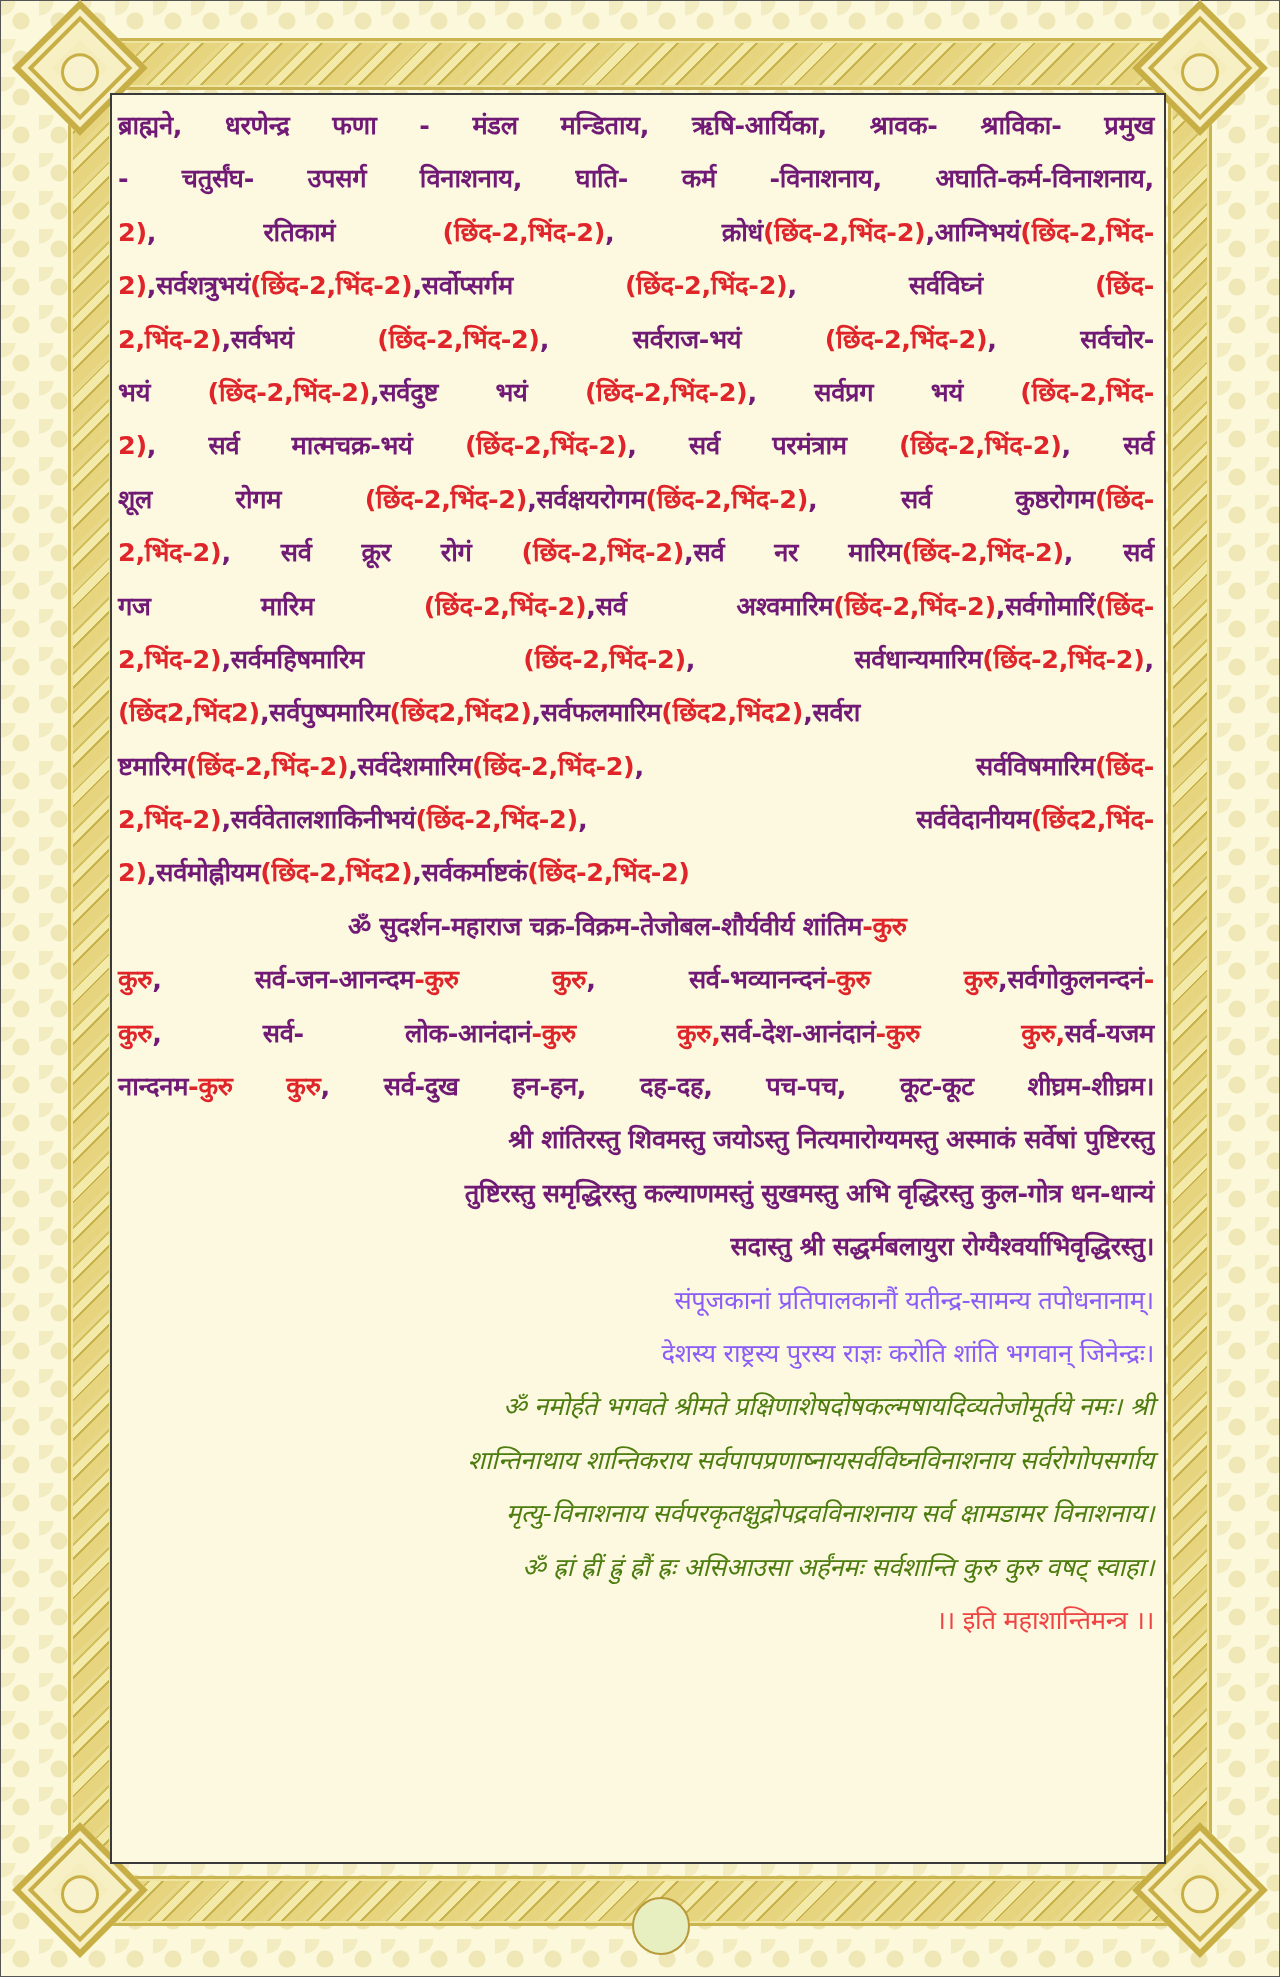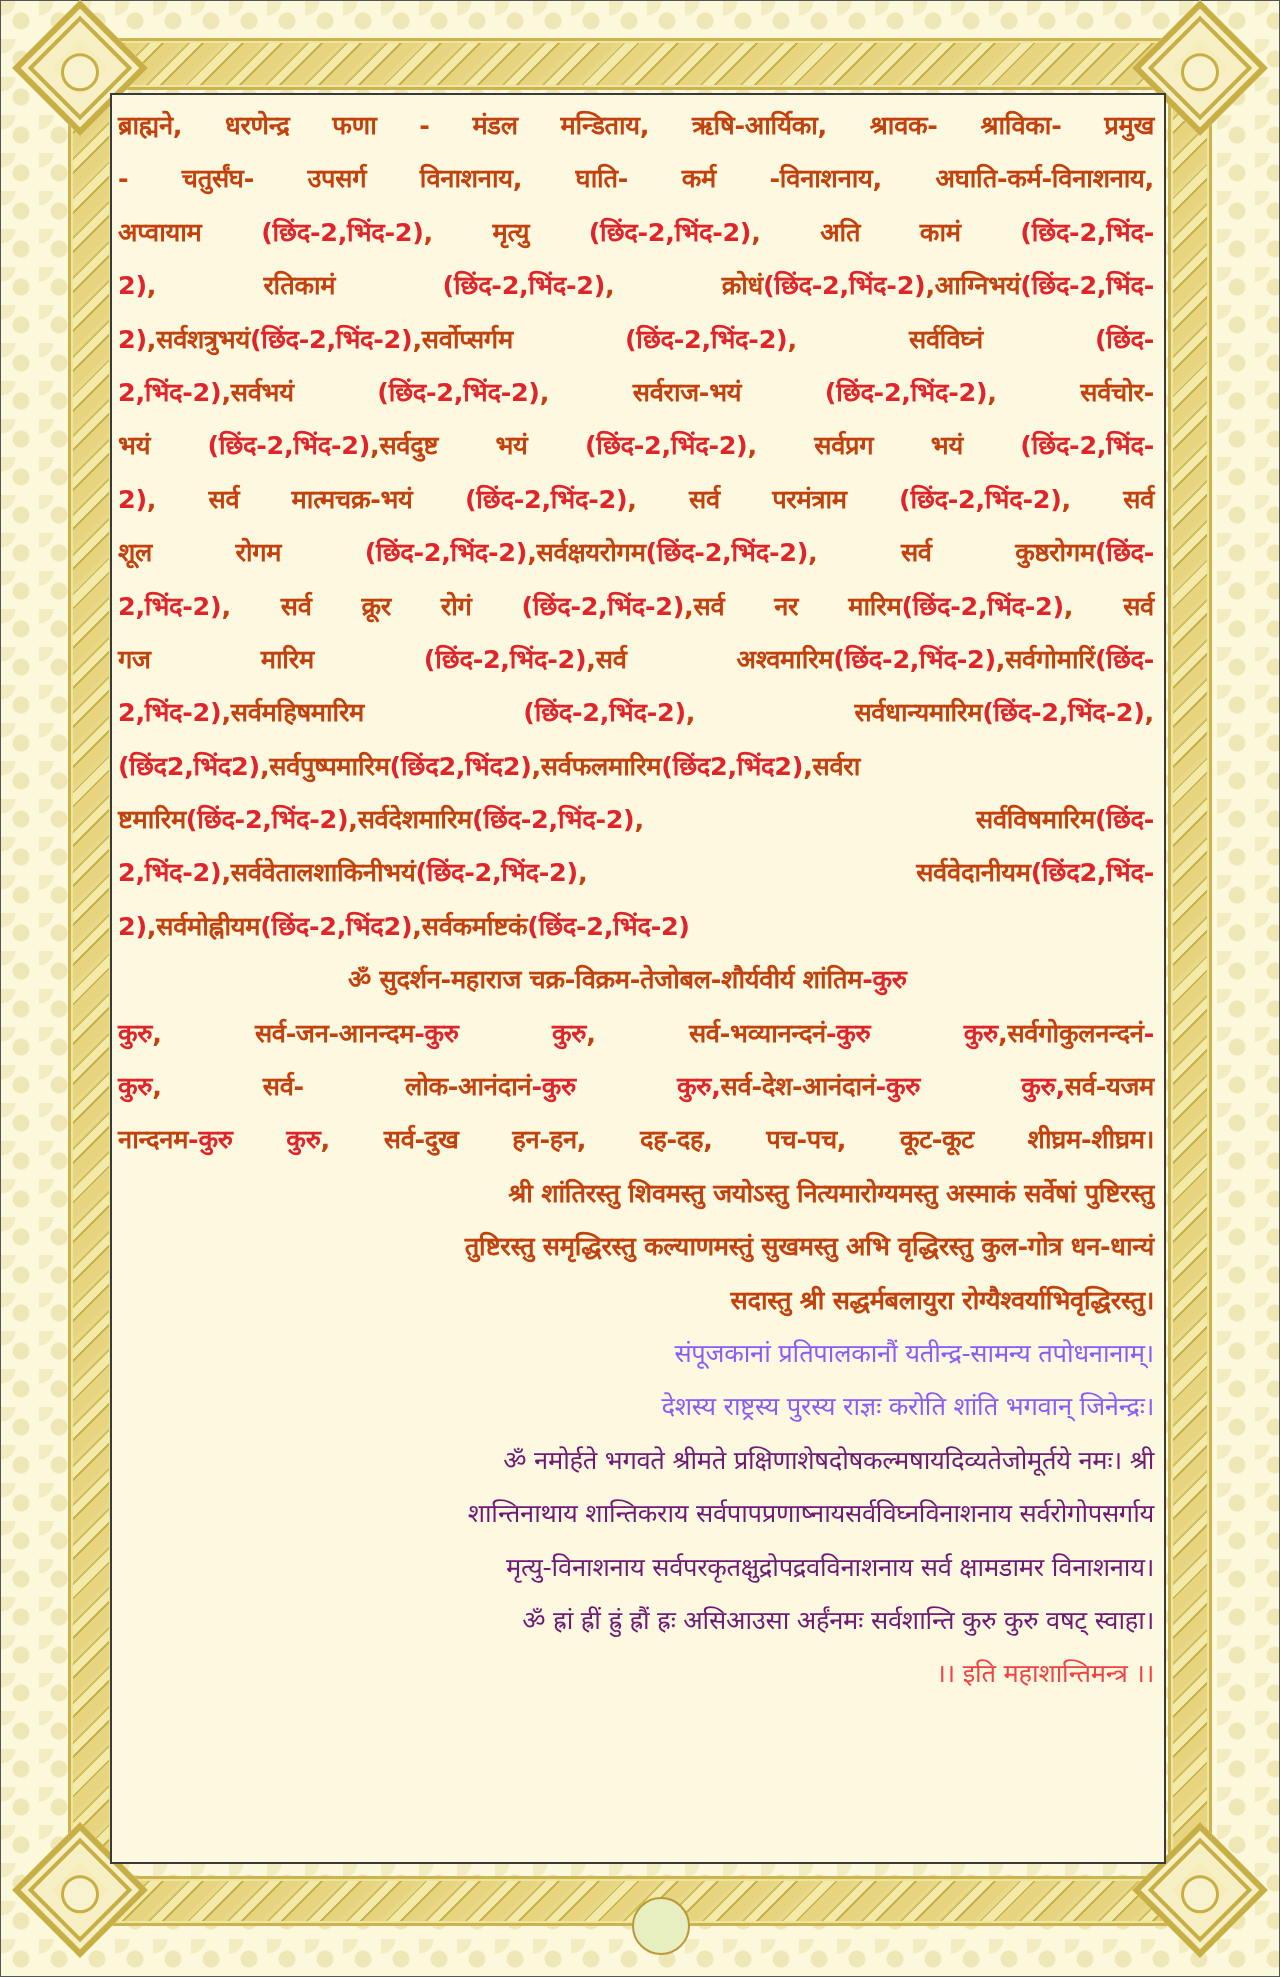--- a/index.html
+++ b/index.html
@@ -54,44 +54,43 @@
   }
   .line {
     font-family: "DejaVu Sans", sans-serif;
     font-size: 25.5px; line-height: 53.4px; height: 53.4px;
     white-space: nowrap; letter-spacing: -0.3px;
     font-weight: bold;
   }
   .line.just { text-align: justify; text-align-last: justify; }
   .line.center { text-align: right; }
   .line.indent { padding-left: 230px; }
-  .c-blue  { color: #c2410c; }
+  .c-blue  { color: #701a75; }
   .c-red   { color: #e0252a; }
   .c-mauve { color: #8b5cf6; font-weight: normal; }
-  .c-crimson { color: #701a75; font-weight: normal; }
+  .c-crimson { color: #4d7c0f; font-weight: normal; font-style: italic; }
   .c-green { color: #ef4444; font-weight: normal; }
 </style>
 </head>
 <body>
 
 <div class="outer-border"></div>
 <div class="band top"></div>
 <div class="band bottom"></div>
 <div class="band left"></div>
 <div class="band right"></div>
 <div class="corner tl"></div>
 <div class="corner tr"></div>
 <div class="corner bl"></div>
 <div class="corner br"></div>
 <div class="medallion"></div>
 
 <div class="text-box" id="text-box">
     <div class="line just"><span class="c-blue">ब्राह्मने, धरणेन्द्र फणा - मंडल मन्डिताय, ऋषि-आर्यिका, श्रावक- श्राविका- प्रमुख</span></div>
     <div class="line just"><span class="c-blue">- चतुर्संघ- उपसर्ग विनाशनाय, घाति- कर्म -विनाशनाय, अघाति-कर्म-विनाशनाय,</span></div>
-    <div class="line just"><span class="c-blue">अप्वायाम </span><span class="c-red">(छिंद-2,भिंद-2)</span><span class="c-blue">, मृत्यु </span><span class="c-red">(छिंद-2,भिंद-2)</span><span class="c-blue">, अति कामं </span><span class="c-red">(छिंद-2,भिंद-</span></div>
     <div class="line just"><span class="c-red">2)</span><span class="c-blue">, रतिकामं </span><span class="c-red">(छिंद-2,भिंद-2)</span><span class="c-blue">, क्रोधं</span><span class="c-red">(छिंद-2,भिंद-2)</span><span class="c-blue">,आग्निभयं</span><span class="c-red">(छिंद-2,भिंद-</span></div>
     <div class="line just"><span class="c-red">2)</span><span class="c-blue">,सर्वशत्रुभयं</span><span class="c-red">(छिंद-2,भिंद-2)</span><span class="c-blue">,सर्वोप्सर्गम </span><span class="c-red">(छिंद-2,भिंद-2)</span><span class="c-blue">, सर्वविघ्नं </span><span class="c-red">(छिंद-</span></div>
     <div class="line just"><span class="c-red">2,भिंद-2)</span><span class="c-blue">,सर्वभयं </span><span class="c-red">(छिंद-2,भिंद-2)</span><span class="c-blue">, सर्वराज-भयं </span><span class="c-red">(छिंद-2,भिंद-2)</span><span class="c-blue">, सर्वचोर-</span></div>
     <div class="line just"><span class="c-blue">भयं </span><span class="c-red">(छिंद-2,भिंद-2)</span><span class="c-blue">,सर्वदुष्ट भयं </span><span class="c-red">(छिंद-2,भिंद-2)</span><span class="c-blue">, सर्वप्रग भयं </span><span class="c-red">(छिंद-2,भिंद-</span></div>
     <div class="line just"><span class="c-red">2)</span><span class="c-blue">, सर्व मात्मचक्र-भयं </span><span class="c-red">(छिंद-2,भिंद-2)</span><span class="c-blue">, सर्व परमंत्राम </span><span class="c-red">(छिंद-2,भिंद-2)</span><span class="c-blue">, सर्व</span></div>
     <div class="line just"><span class="c-blue">शूल रोगम </span><span class="c-red">(छिंद-2,भिंद-2)</span><span class="c-blue">,सर्वक्षयरोगम</span><span class="c-red">(छिंद-2,भिंद-2)</span><span class="c-blue">, सर्व कुष्ठरोगम</span><span class="c-red">(छिंद-</span></div>
     <div class="line just"><span class="c-red">2,भिंद-2)</span><span class="c-blue">, सर्व क्रूर रोगं </span><span class="c-red">(छिंद-2,भिंद-2)</span><span class="c-blue">,सर्व नर मारिम</span><span class="c-red">(छिंद-2,भिंद-2)</span><span class="c-blue">, सर्व</span></div>
     <div class="line just"><span class="c-blue">गज मारिम </span><span class="c-red">(छिंद-2,भिंद-2)</span><span class="c-blue">,सर्व अश्वमारिम</span><span class="c-red">(छिंद-2,भिंद-2)</span><span class="c-blue">,सर्वगोमारिं</span><span class="c-red">(छिंद-</span></div>
     <div class="line just"><span class="c-red">2,भिंद-2)</span><span class="c-blue">,सर्वमहिषमारिम </span><span class="c-red">(छिंद-2,भिंद-2)</span><span class="c-blue">, सर्वधान्यमारिम</span><span class="c-red">(छिंद-2,भिंद-2)</span><span class="c-blue">,</span></div>
     <div class="line just"><span class="c-red">(छिंद2,भिंद2)</span><span class="c-blue">,सर्वपुष्पमारिम</span><span class="c-red">(छिंद2,भिंद2)</span><span class="c-blue">,सर्वफलमारिम</span><span class="c-red">(छिंद2,भिंद2)</span><span class="c-blue">,सर्वरा</span></div>

